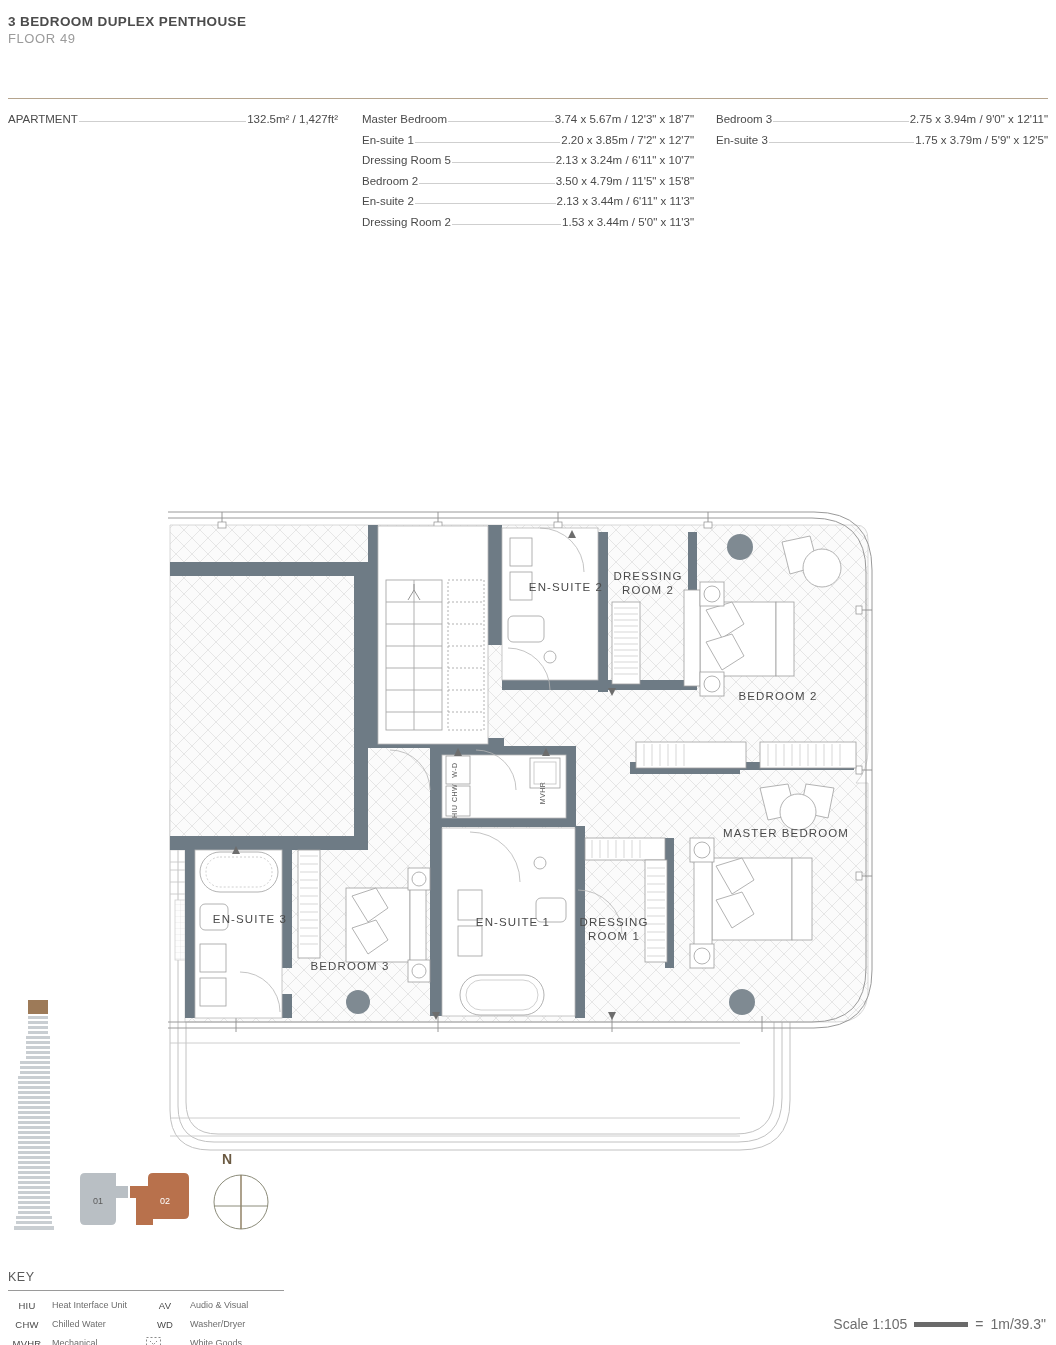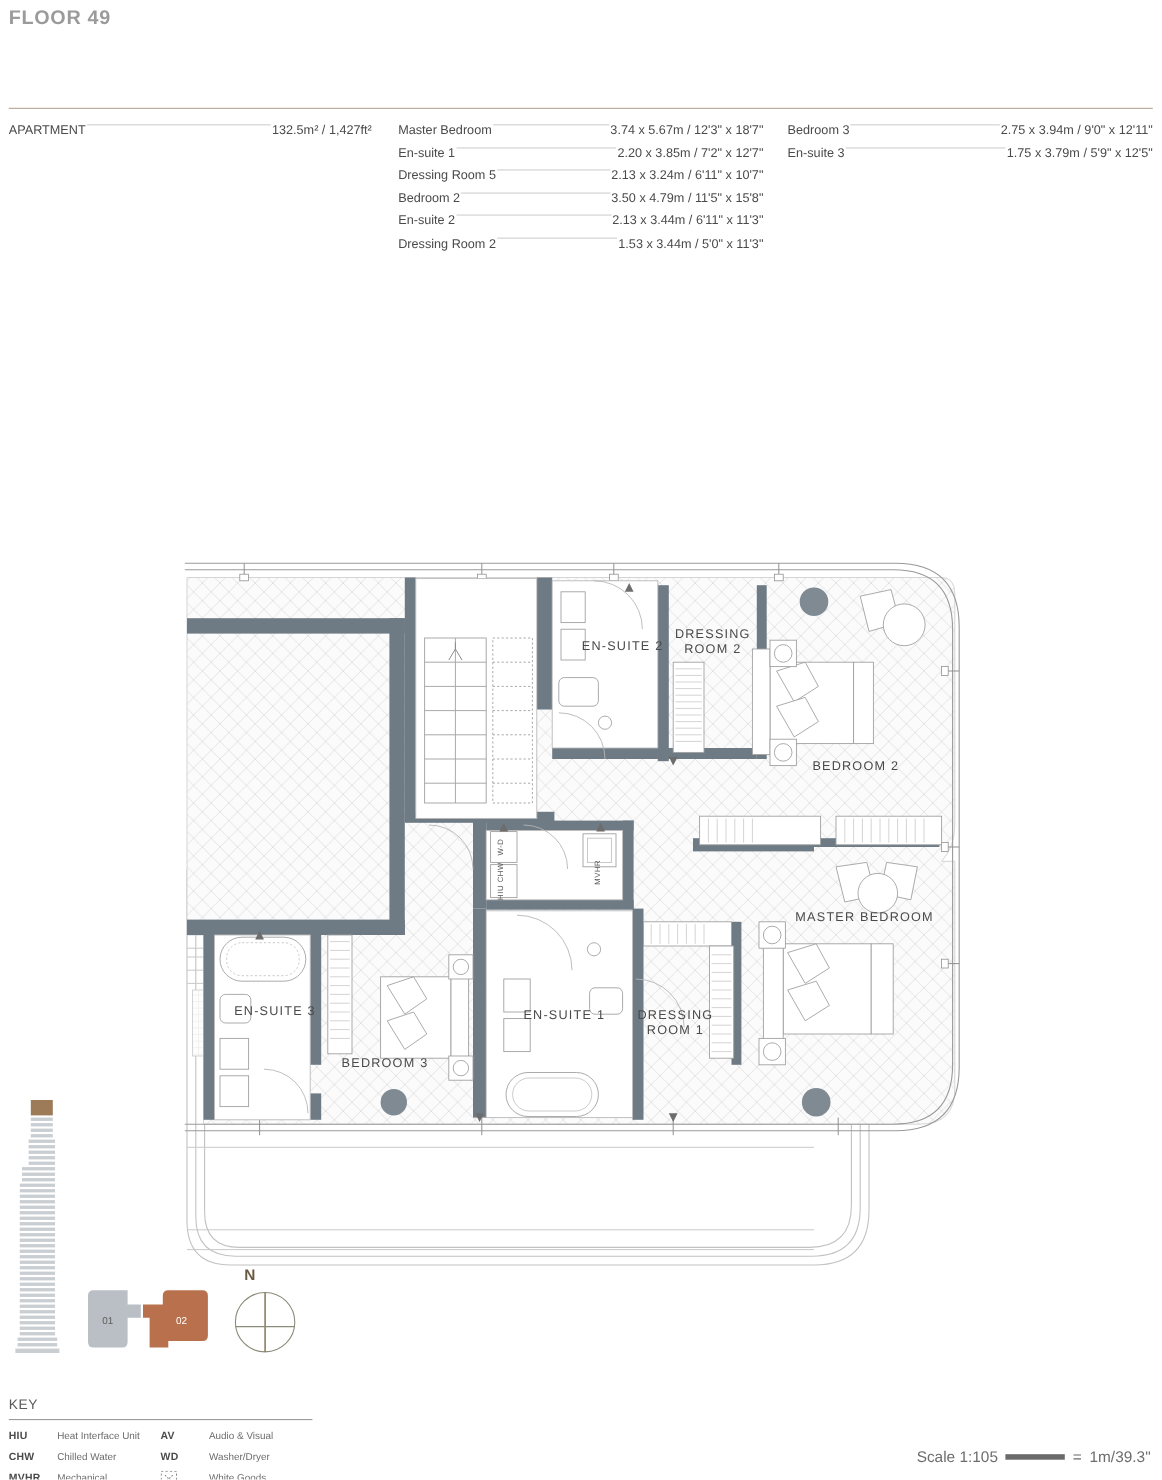--- a/index.html
+++ b/index.html
@@ -17,31 +17,31 @@
   #header { position:absolute; left:8px; top:4px; width:1040px; }
   #apt-title {
     font-size:40px; font-weight:300; letter-spacing:2px;
     color:#8d8d8d; line-height:1.05;
   }
   #apt-subtitle {
     font-size:13.5px; font-weight:700; letter-spacing:0.4px;
     color:#4c4c4c; margin-top:10px;
   }
   #apt-floor {
-    font-size:18px; font-weight:700; letter-spacing:0.6px;
+    font-size:13px; font-weight:400; letter-spacing:0.6px;
     color:#9b9b9b; margin-top:2px;
   }
   #header-rule {
     position:absolute; left:8px; top:98px; width:1040px; height:1px;
     background:#b5a48e;
   }
 
   
   .sched { position:absolute; font-size:11.5px; color:#4a4a4a; }
-  .sched-row { display:flex; align-items:flex-start; white-space:nowrap; margin-bottom:8.5px; }
+  .sched-row { display:flex; align-items:flex-end; white-space:nowrap; margin-bottom:8.5px; }
   .sched-label { flex:0 0 auto; }
   .sched-dots { flex:1 1 auto; border-bottom:1px solid #cfcfcf; margin:0 1px 3px 1px; min-width:10px; }
   .sched-val { flex:0 0 auto; text-align:right; }
 
   #sched-apartment { left:8px; top:113px; width:330px; }
   #sched-col1 { left:362px; top:113px; width:332px; }
   #sched-col2 { left:716px; top:113px; width:332px; }
 
   
   #plan { position:absolute; left:0px; top:250px; width:1056px; height:930px; }
@@ -56,33 +56,34 @@
 
   
   #key { position:absolute; left:8px; top:1238px; width:276px;margin-top:32px; }
   #key-title { font-size:12.5px; color:#5a5a5a; letter-spacing:0.5px; }
   #key-rule { height:1px; background:#9a9a9a; margin-top:6px; margin-bottom:9px; width:276px; }
   .key-cols { display:flex; gap:10px; }
   .key-col { display:flex; flex-direction:column; gap:7px; }
   .key-col-a { width:128px; }
   .key-col-b { width:138px; }
   .key-item { display:flex; align-items:flex-start; gap:6px; }
-  .key-abbr { flex:0 0 38px; font-size:9.5px; font-weight:700; color:#4a4a4a; letter-spacing:0.2px; line-height:1.25; }
+  .key-abbr { flex:0 0 38px; font-size:9.5px; font-weight:400; color:#4a4a4a; letter-spacing:0.2px; line-height:1.25;text-align:center; }
   .key-text { font-size:9px; color:#6d6d6d; line-height:1.28; }
   .key-swatch { flex:0 0 38px; height:13px; display:flex; align-items:center; }
 
   
   #scale { position:absolute; right:10px; top:1316px; display:flex; align-items:center; gap:7px;
            font-size:14px; color:#6d6d6d; }
   #scale-bar { width:54px; height:5px; background:#6a6a6a; }
 </style>
 </head>
 <body>
 
 <div id="header">
+  <div id="apt-subtitle">3 BEDROOM DUPLEX PENTHOUSE</div>
   <div id="apt-floor">FLOOR 49</div>
 </div>
 <div id="header-rule"></div>
 
 <div class="sched" id="sched-apartment">
   <div class="sched-row">
     <span class="sched-label">APARTMENT</span>
     <span class="sched-dots"></span>
     <span class="sched-val">132.5m² / 1,427ft²</span>
   </div>

